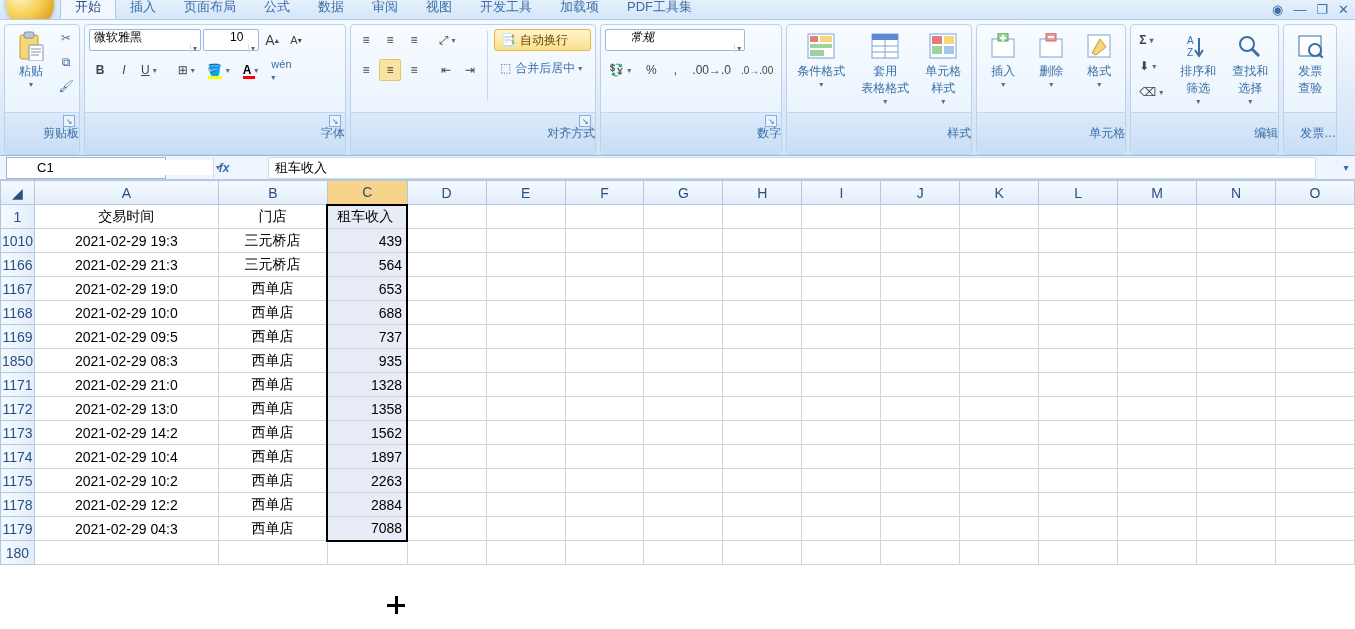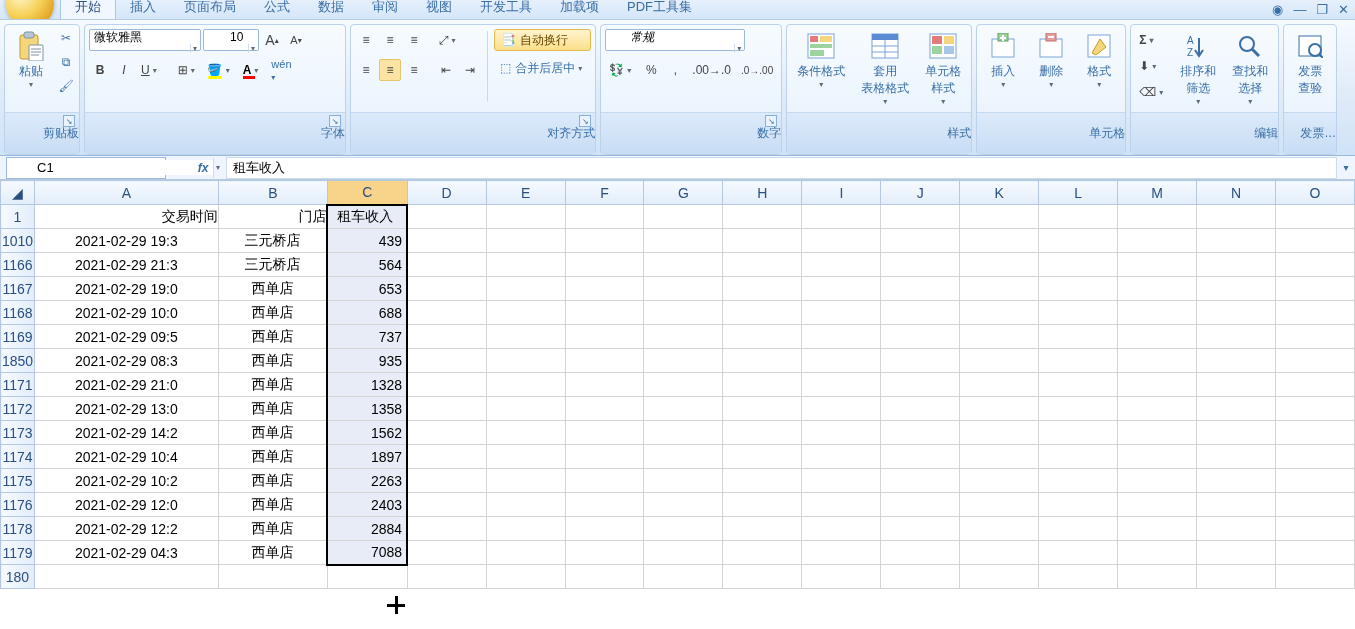--- a/index.html
+++ b/index.html
@@ -33,36 +33,36 @@
   .combo { display: flex; align-items: flex-end; height: 22px; background: #fff; border: 1px solid #9ab9dc; border-radius: 2px; flex-direction: column; }
   .combo input { border: none; outline: none; height: 100%; font-size: 12px; padding: 0 4px; width: 110px; background: transparent; }
   .combo .dd { border-left: 1px solid #d0dceb; height: 100%; display: flex; align-items: center; }
 
   .sep { width: 1px; height: 70px; background: #c2d9f0; margin: 2px 2px; }
 
   .highlight-btn { display: flex; align-items: center; height: 22px; padding: 0 6px; background: linear-gradient(#fff4ce, #fbe08a); border: 1px solid #e4b94a; border-radius: 3px; font-size: 12px; color: #6a4500; cursor: pointer; }
   .plain-btn { display: flex; align-items: center; height: 22px; padding: 0 6px; font-size: 12px; color: #3a6ea5; cursor: pointer; border-radius: 2px; }
 
   
-  .fbar { display: flex; align-items: center; height: 24px; background: #eef5fe; border-bottom: 1px solid #b6cbe1; }
+  .fbar { display: flex; align-items: center; height: 24px; background: #eef5fe; border-bottom: 1px solid #b6cbe1; gap: 21px; }
   .namebox { width: 160px; height: 22px; display: flex; align-items: center; margin-left: 6px; background: #fff; border: 1px solid #9ab9dc; }
   .namebox input { flex: 1; border: none; outline: none; font-size: 13px; padding-left: 30px; }
   .namebox .dd { border-left: 1px solid #d0dceb; height: 100%; display: flex; align-items: center; }
   .fbar .fx { width: 24px; text-align: center; font-style: italic; font-weight: bold; color: #3a6ea5; cursor: pointer; }
   .fbar .formula { flex: 1; background: #fff; height: 22px; border: 1px solid #cddced; padding: 2px 6px; font-size: 13px; display: flex; align-items: center; }
   .fbar .expand { width: 18px; color: #3a6ea5; cursor: pointer; font-size: 10px; text-align: center; }
 
   
   .sheet-wrap { position: relative; background: #fff; height: 450px; overflow: hidden; }
   table.sheet { border-collapse: collapse; table-layout: fixed; }
   .sheet td, .sheet th { border: 1px solid #d4d4d4; height: 24px; font-size: 14px; color: #000; background: #fff; overflow: hidden; white-space: nowrap; }
   .sheet thead th { background: linear-gradient(#f5faff, #e2edfa); color: #2b4f80; font-weight: normal; text-align: center; border-color: #b4c8df; }
   .sheet thead th.sel { background: #f8d48a; }
   .sheet tbody th { background: linear-gradient(to right, #f5faff, #e2edfa); color: #2b4f80; font-weight: normal; text-align: center; border-color: #b4c8df; width: 34px; }
-  .sheet tbody tr.hdr td { text-align: right; }
+  .sheet tbody tr.hdr td { text-align: center; }
   .sheet tbody td.colA { text-align: center; width: 185px; }
   .sheet tbody td.colB { text-align: center; width: 110px; }
   .sheet tbody td.colC { text-align: right; width: 80px; padding-right: 4px; background: #e7ecf6; border-left: 2px solid #000; border-right: 2px solid #000; }
   .sheet tbody tr.hdr td.colC { border-top: 2px solid #000; }
   .sheet tbody tr.last td.colC { border-bottom: 2px solid #000; }
   .sheet tbody tr.partial th { height: 16px; }
   .cross-cursor { position: absolute; width: 18px; height: 18px; pointer-events: none; }
   .cross-cursor::before, .cross-cursor::after { content: ""; position: absolute; background: #000; }
   .cross-cursor::before { left: 8px; top: 0; width: 3px; height: 18px; }
   .cross-cursor::after  { top: 8px; left: 0; height: 3px; width: 18px; }
@@ -647,38 +647,20 @@
           <td></td>
           <td></td>
           <td></td>
           <td></td>
           <td></td>
           <td></td>
           <td></td>
           <td></td>
         </tr>
         <tr class="">
-          <th>1176</th>
-          <td class="colA">2021-02-29 12:0</td>
-          <td class="colB">西单店</td>
-          <td class="colC">2403</td>
-          <td></td>
-          <td></td>
-          <td></td>
-          <td></td>
-          <td></td>
-          <td></td>
-          <td></td>
-          <td></td>
-          <td></td>
-          <td></td>
-          <td></td>
-          <td></td>
-        </tr>
-        <tr class="">
           <th>1178</th>
           <td class="colA">2021-02-29 12:2</td>
           <td class="colB">西单店</td>
           <td class="colC">2884</td>
           <td></td>
           <td></td>
           <td></td>
           <td></td>
           <td></td>
           <td></td>

